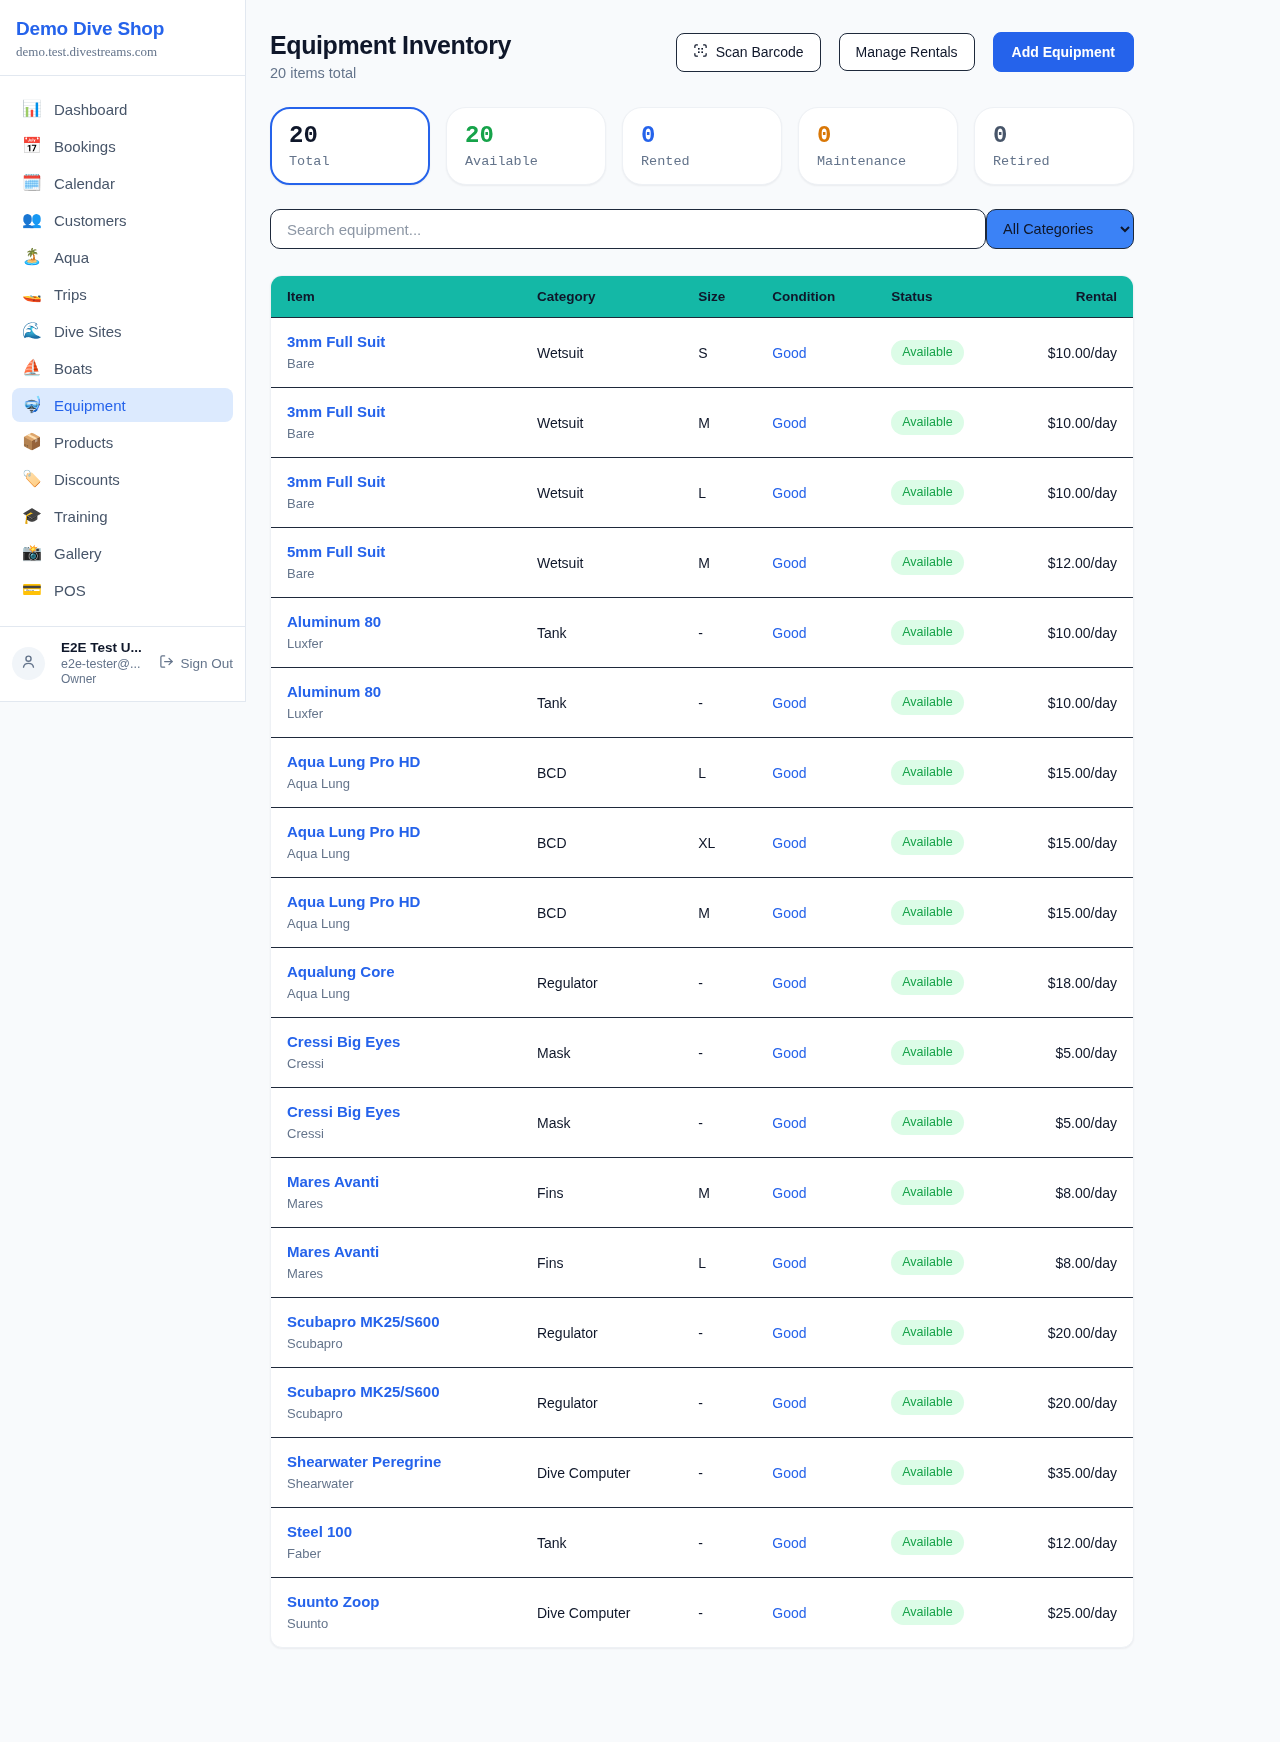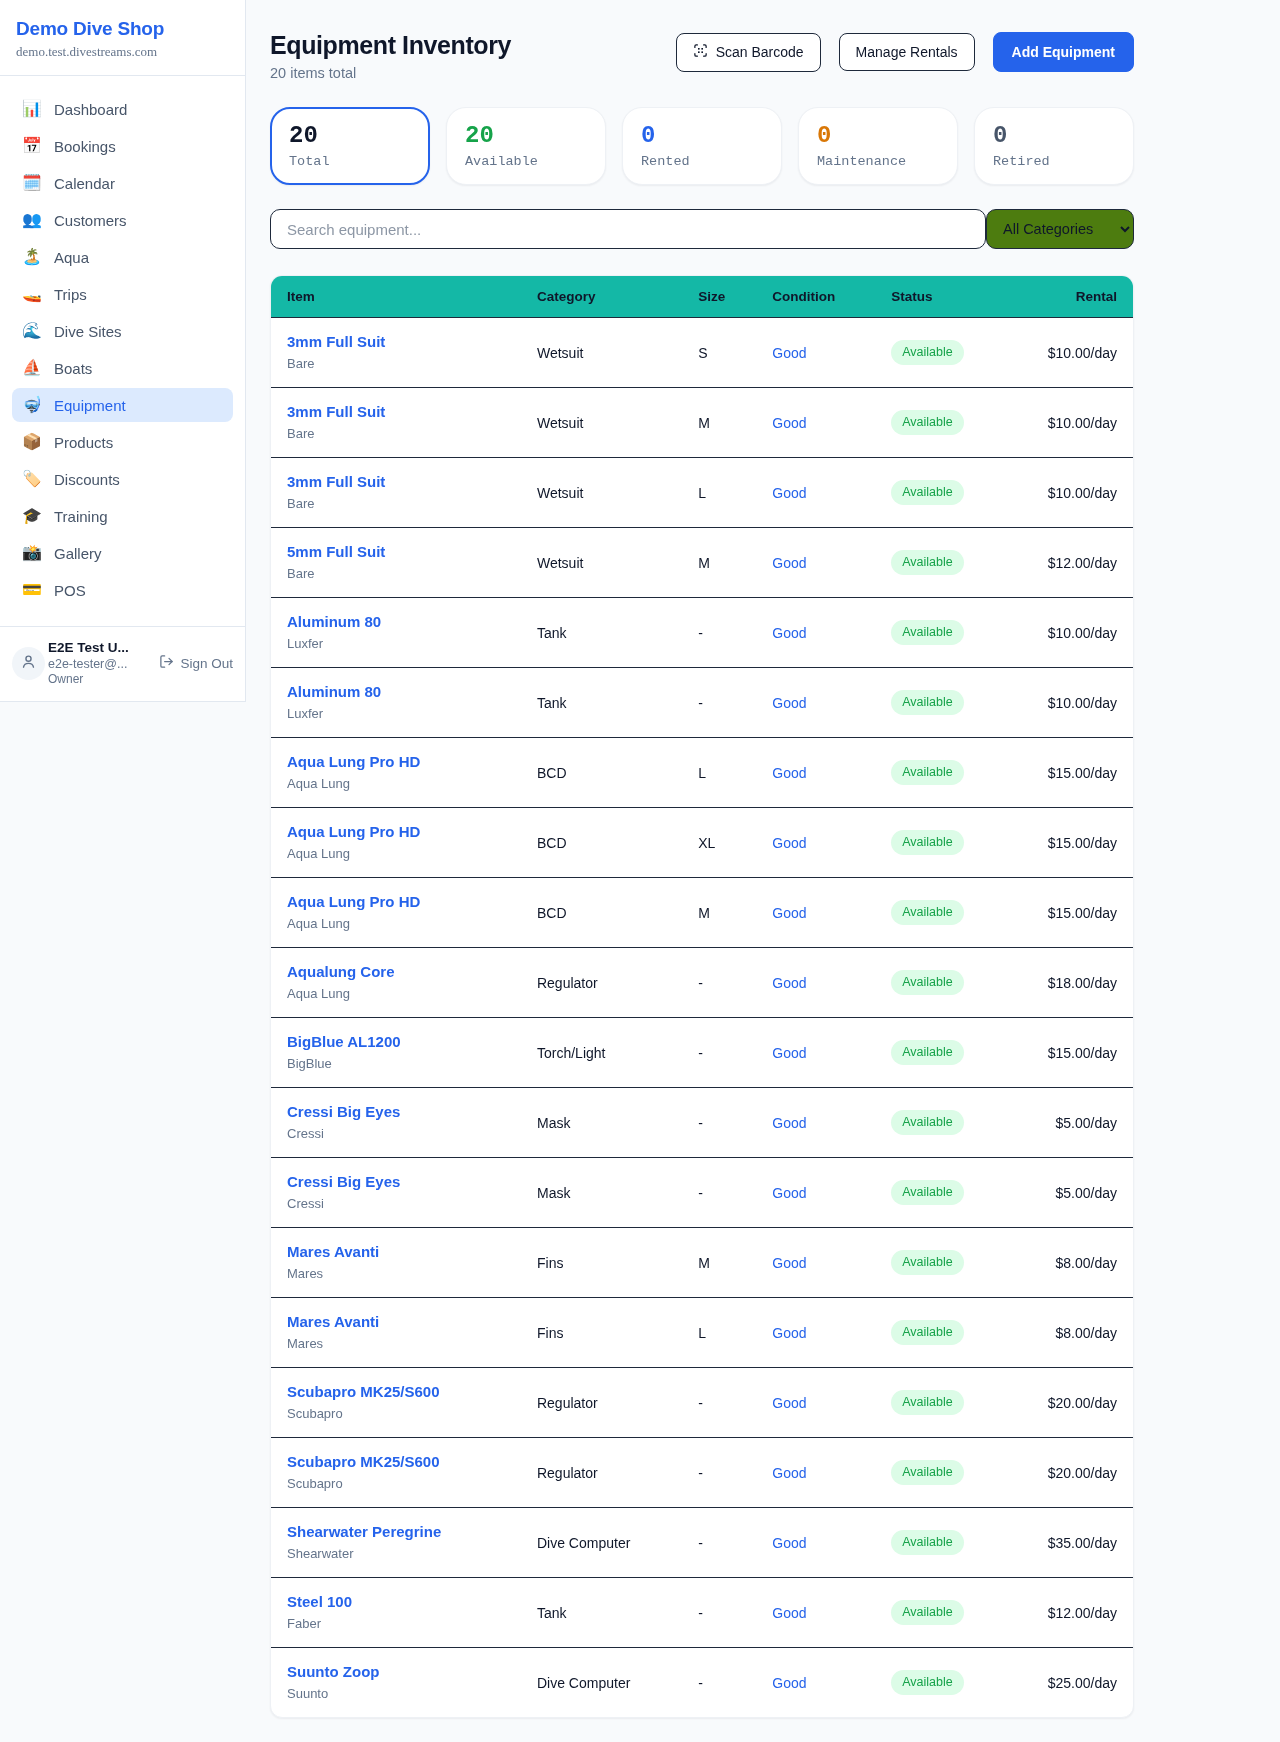--- a/index.html
+++ b/index.html
@@ -22,21 +22,21 @@
   .nav { padding:16px 12px 14px; }
   .nav-item {
     display:flex; align-items:center; gap:12px;
     padding:7px 10px; margin-bottom:3px; border-radius:8px;
     color:#475569; font-size:15px; cursor:pointer;
   }
   .nav-item .nav-icon { width:20px; font-size:16px; line-height:20px; text-align:center; }
   .nav-item.active { background:#dceafe; color:#2563eb; }
   .user-footer {
     border-top:1px solid #e2e8f0; margin-top:2px;
-    padding:12px 12px 14px; display:flex; align-items:center; gap:3px;
+    padding:12px 12px 14px; display:flex; align-items:center; gap:16px;
   }
   .avatar {
     width:33px; height:33px; border-radius:50%; background:#f1f5f9;
     display:flex; align-items:center; justify-content:center; flex-shrink:0;
   }
   .avatar svg { width:17px; height:17px; }
   .user-info { min-width:0; flex:1; }
   .user-name { font-size:13.5px; font-weight:700; line-height:17px; color:#0f172a; }
   .user-email { font-size:12.5px; color:#64748b; line-height:16px; }
   .user-role  { font-size:12px;  color:#64748b; line-height:15px; }
@@ -75,21 +75,21 @@
 
   
   .filter-row { display:flex; margin-top:24px; }
   .search-input {
     flex:1; height:40px; border:1.5px solid #1e293b; border-radius:10px;
     padding:0 16px; font-size:15px; font-family:inherit; color:#0f172a; background:#fff; outline:none;
   }
   .search-input::placeholder { color:#8d97a5; }
   .category-select {
     width:148px; height:40px; border:1.5px solid #1e293b; border-radius:10px;
-    background:#4d7c0f; font-size:14.5px; font-family:inherit; color:#0f172a;
+    background:#3b82f6; font-size:14.5px; font-family:inherit; color:#0f172a;
     padding:0 8px 0 12px; font-weight:500;
   }
 
   
   .table-card {
     margin-top:26px; background:#fff; border-radius:12px;
     border:1px solid #eef1f5; box-shadow:0 1px 2px rgba(15,23,42,.06); overflow:hidden;
   }
   table { width:100%; border-collapse:collapse; }
   thead th {
@@ -393,31 +393,20 @@
                   <div class="item-brand">Aqua Lung</div>
                 </td>
                 <td>Regulator</td>
                 <td>-</td>
                 <td><span class="cond-link">Good</span></td>
                 <td><span class="status-badge">Available</span></td>
                 <td class="col-rental">$18.00/day</td>
               </tr>
               <tr>
                 <td>
-                  <div class="item-name">BigBlue AL1200</div>
-                  <div class="item-brand">BigBlue</div>
-                </td>
-                <td>Torch/Light</td>
-                <td>-</td>
-                <td><span class="cond-link">Good</span></td>
-                <td><span class="status-badge">Available</span></td>
-                <td class="col-rental">$15.00/day</td>
-              </tr>
-              <tr>
-                <td>
                   <div class="item-name">Cressi Big Eyes</div>
                   <div class="item-brand">Cressi</div>
                 </td>
                 <td>Mask</td>
                 <td>-</td>
                 <td><span class="cond-link">Good</span></td>
                 <td><span class="status-badge">Available</span></td>
                 <td class="col-rental">$5.00/day</td>
               </tr>
               <tr>

